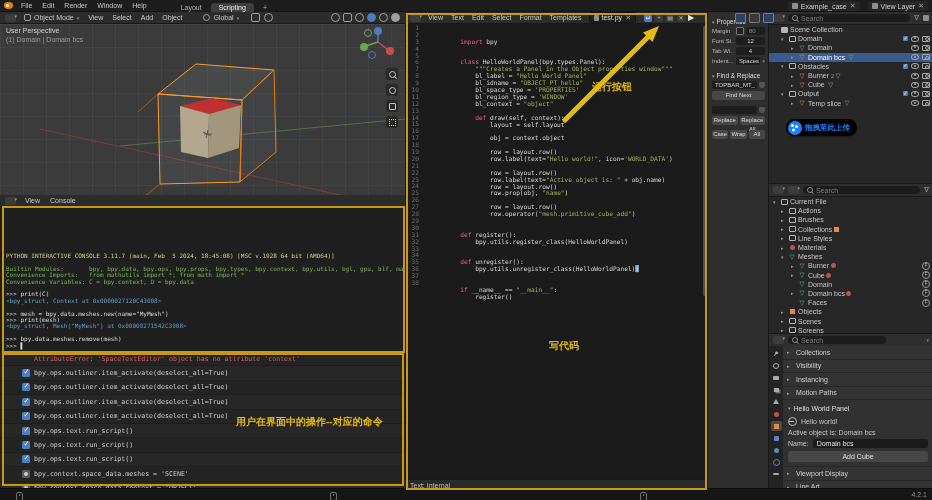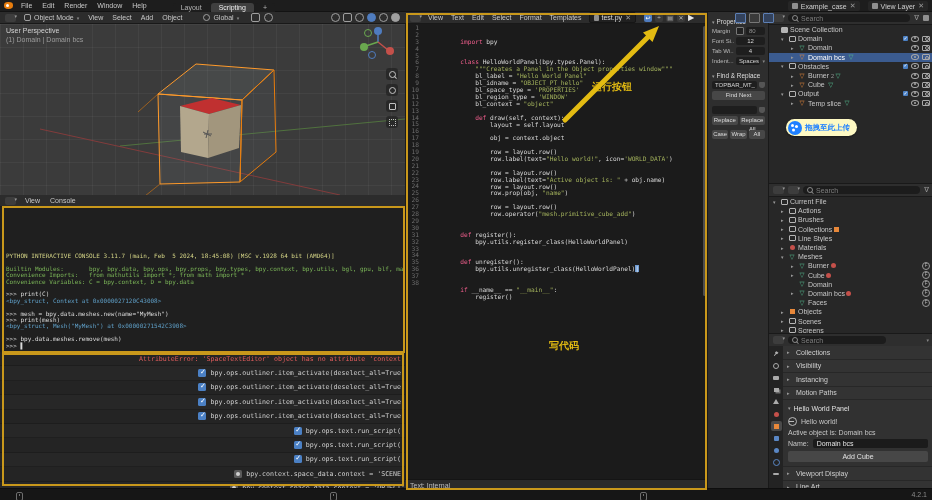--- a/index.html
+++ b/index.html
@@ -47,21 +47,21 @@
   .hdr-glyph.active{background:#4f7cbf;border-color:#4f7cbf;}
 
   
   .console{left:0;top:195px;width:405px;height:157px;background:#1f1f1f;}
   .conbody{position:absolute;left:0;top:12px;width:405px;height:145px;padding:46px 0 0 6px;box-sizing:border-box;}
   .konline{min-height:6.4px;line-height:6.4px;font-size:6px;white-space:pre;}
   .banner{color:#d3d385;} .info{color:#7ab457;} .prompt{color:#dadada;} .out{color:#5f9fc7;}
 
   
   .infoed{left:0;top:352px;width:405px;height:136px;background:#242424;}
-  .irow{display:flex;align-items:center;height:13.4px;padding-left:22px;gap:4px;border-bottom:1px solid rgba(0,0,0,.18);justify-content:flex-end;}
+  .irow{display:flex;align-items:center;height:13.4px;padding-left:22px;gap:4px;border-bottom:1px solid rgba(0,0,0,.18);}
   .irow:nth-child(even){background:#272727;}
   .itxt{font-size:6.6px;color:#cfcfcf;white-space:pre;}
   .irow.err .itxt{color:#e05c5c;}
   .iico{width:8px;height:8px;flex:0 0 auto;border-radius:1.5px;position:relative;}
   .iico.none{visibility:hidden;}
   .iico.check{background:#4b80c4;}
   .iico.check::after{content:"✓";position:absolute;left:1.5px;top:-1px;color:#fff;font-size:7px;}
   .iico.prop{background:#5a5a5a;}
   .iico.prop::after{content:"";position:absolute;left:2px;top:2px;width:4px;height:4px;background:#cfcfcf;border-radius:50%;}
 
@@ -158,21 +158,21 @@
   
   .statusbar{left:0;top:488px;width:932px;height:12px;background:#161616;border-top:1px solid #0e0e0e;}
   .mouseglyph{position:absolute;top:3px;width:5px;height:7px;border:1px solid #6e6e6e;border-radius:2px;}
   .mouseglyph::after{content:"";position:absolute;left:1.5px;top:1px;width:1px;height:2px;background:#6e6e6e;}
   .version{position:absolute;right:5px;top:2px;color:#8a8a8a;}
 
   
   .ybox{position:absolute;border:2px solid #c9981b;pointer-events:none;z-index:40;}
   .ynote{position:absolute;color:#e3bb12;font-weight:bold;z-index:41;font-size:10px;white-space:nowrap;
          font-family:"Liberation Sans",sans-serif;}
-  .badge{position:absolute;left:786px;top:119px;height:17px;border-radius:9px;background:#fef9c3;display:flex;align-items:center;
+  .badge{position:absolute;left:786px;top:119px;height:17px;border-radius:9px;background:#000000;display:flex;align-items:center;
          padding-right:7px;z-index:42;box-shadow:0 1px 2px rgba(0,0,0,.4);}
   .badge-circ{width:14px;height:14px;margin:1.5px 3px 1.5px 2px;background:#1f80ff;border-radius:50%;position:relative;}
   .badge-circ::before{content:"";position:absolute;left:3px;top:3px;width:3px;height:3px;background:#fff;border-radius:50%;
         box-shadow:4px 1px 0 #fff,1px 4.5px 0 #fff;}
   .badge-txt{color:#1f80ff;font-size:7.5px;font-weight:bold;}
   .watermark{position:absolute;right:3px;top:458px;font-size:25px;color:rgba(225,225,225,.82);z-index:50;
              text-shadow:0 0 3px rgba(0,0,0,.55);letter-spacing:1px;pointer-events:none;}
   .winicons{position:absolute;left:735px;top:13px;display:flex;gap:3px;z-index:5;}
   .winico{width:9px;height:8px;background:#33425c;border:1px solid #5d7fb4;border-radius:1px;}
 </style>
@@ -355,21 +355,21 @@
           <span class="itxt mono">bpy.ops.text.run_script()</span>
         </div>
 
         <div class="irow">
           <span class="iico check"></span>
           <span class="itxt mono">bpy.ops.text.run_script()</span>
         </div>
 
         <div class="irow">
           <span class="iico prop"></span>
-          <span class="itxt mono">bpy.context.space_data.context = 'SCENE'</span>
+          <span class="itxt mono">bpy.context.space_data.meshes = 'SCENE'</span>
         </div>
 
         <div class="irow">
           <span class="iico prop"></span>
           <span class="itxt mono">bpy.context.space_data.context = 'OBJECT'</span>
         </div>
       </div>
   </div>
 
   <div class="abs texted">
@@ -1120,20 +1120,21 @@
   <div class="ybox" style="left:406px;top:13px;width:297px;height:473px;"></div>
   <div class="ybox" style="left:2px;top:206px;width:399px;height:143px;"></div>
   <div class="ybox" style="left:2px;top:353px;width:398px;height:129px;"></div>
 
   <svg class="abs" style="left:545px;top:22px;z-index:41;" width="125" height="108">
     <line x1="20" y1="98" x2="104" y2="14" stroke="#e3bb12" stroke-width="5" stroke-linecap="round"></line>
     <polygon points="114,4 107.5,20 98,10.5" fill="#e3bb12"></polygon>
   </svg>
   <div class="ynote" style="left:592px;top:80px;">运行按钮</div>
   <div class="ynote" style="left:549px;top:339px;">写代码</div>
+  <div class="ynote" style="left:236px;top:415px;">用户在界面中的操作--对应的命令</div>
 
   <div class="badge">
     <span class="badge-circ"></span>
     <span class="badge-txt">拖拽至此上传</span>
   </div>
 
 
 </div>
 
 </body></html>

